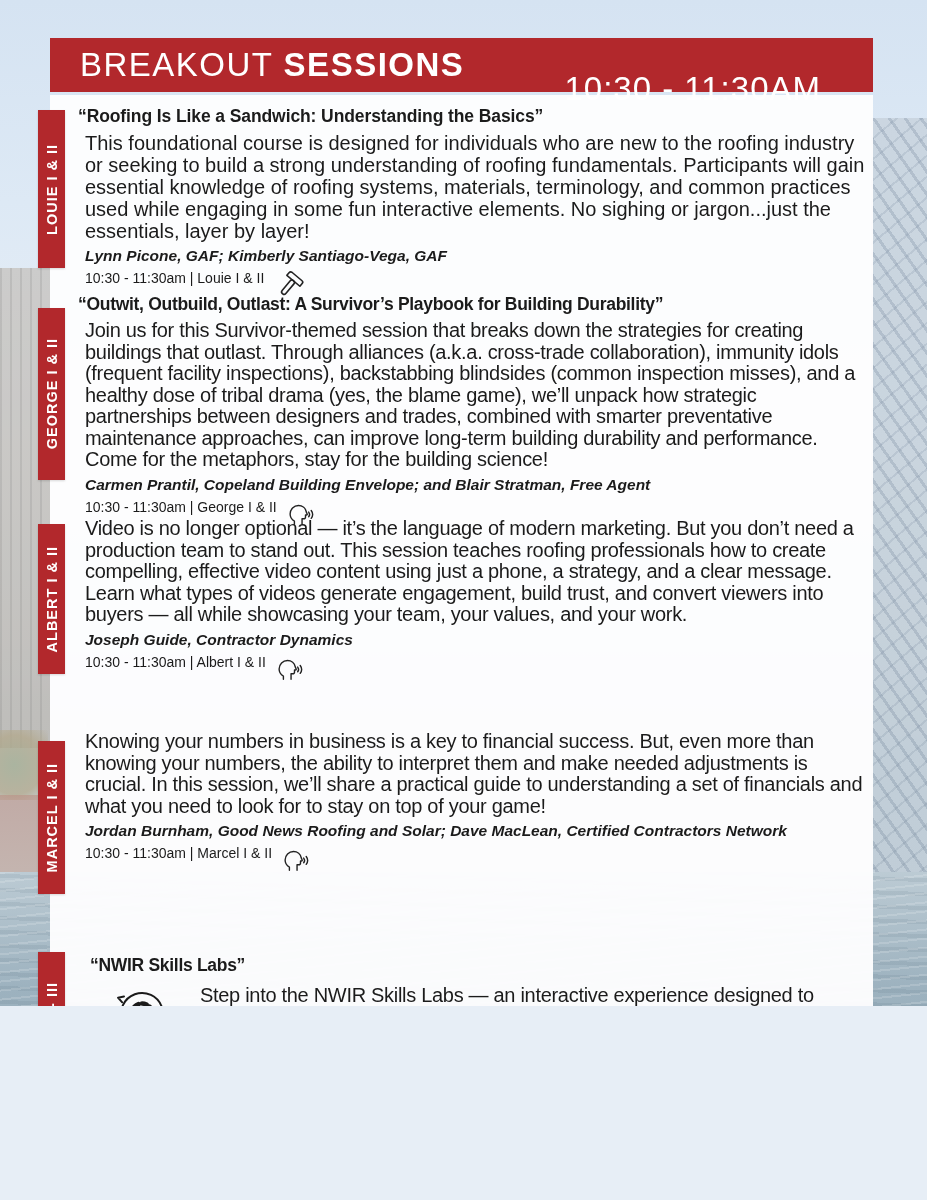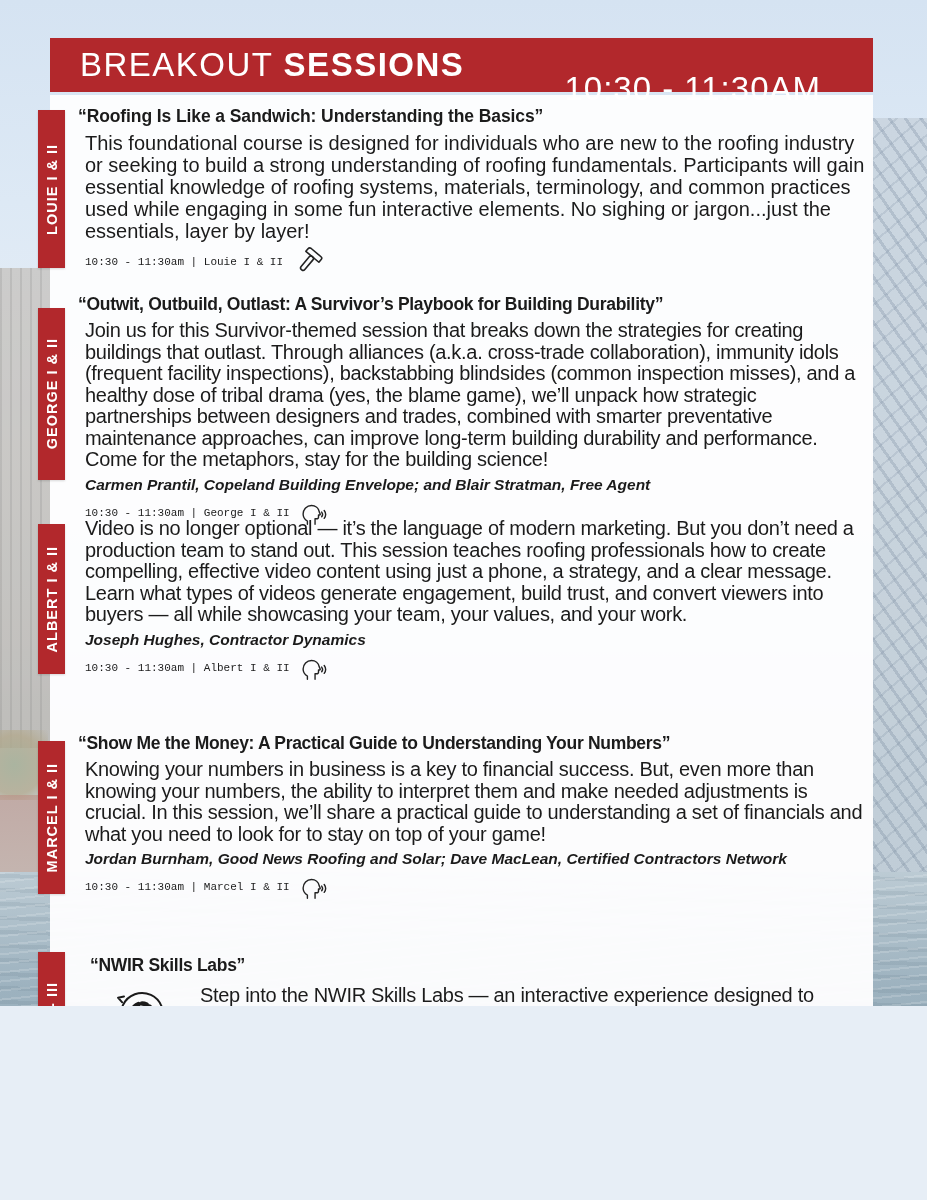--- a/index.html
+++ b/index.html
@@ -84,21 +84,21 @@
   .s1 { top:104px; }
   .s2 { top:292px; }
   .s3 { top:518px; }
   .s4 { top:731px; }
   .s5 { top:953px; left:90px; width:776px; }
   .session-title { font-weight:700; font-size:17.5px; line-height:24px; margin:0 0 4px 0; letter-spacing:-.1px; }
   .session-desc  { font-size:20px; line-height:22px; padding-left:7px; margin:0; }
   .condensed .session-title { letter-spacing:-.3px; }
   .condensed .session-desc  { letter-spacing:-.3px; line-height:21.5px; }
   .session-speakers { font-weight:700; font-style:italic; font-size:15.5px; line-height:21px; padding-left:7px; margin-top:3px; }
-  .session-time { font-size:11px; padding-left:7px; margin-top:4px; display:flex; align-items:center; gap:9px;font-family:Liberation Mono, monospace; }
+  .session-time { font-size:14px; padding-left:7px; margin-top:4px; display:flex; gap:9px; }
   .icon-svg { flex:0 0 auto; display:block; }
   
   .lab-row { display:flex; align-items:flex-start; gap:28px; margin-top:8px; }
   .lab-icon { flex:0 0 82px; margin-top:2px; }
   .lab-text { flex:1; }
   .lab-text .session-desc { padding-left:0; }
   .bold-note { font-weight:700; font-style:italic; }
   .s5 .session-time { padding-left:0; margin-top:5px; }
   
   .page-number {
@@ -137,20 +137,21 @@
   <div class="room-tab" id="tab4">
       <span>MARCEL I &amp; II</span>
     </div>
   <div class="room-tab" id="tab5">
       <span>NIKKO I - III</span>
     </div>
 
   <div class="session s1">
     <h2 class="session-title">“Roofing Is Like a Sandwich: Understanding the Basics”</h2>
     <p class="session-desc">This foundational course is designed for individuals who are new to the roofing industry or seeking to build a strong understanding of roofing fundamentals. Participants will gain essential knowledge of roofing systems, materials, terminology, and common practices used while engaging in some fun interactive elements. No sighing or jargon...just the essentials, layer by layer!</p>
+    <div class="session-speakers">Lynn Picone, GAF; Kimberly Santiago-Vega, GAF</div>
     <div class="session-time">
       <span>10:30 - 11:30am | Louie I &amp; II</span>
       <svg class="icon-svg" width="32" height="32" viewBox="0 0 32 32" fill="none" stroke="#222" stroke-width="1.6" stroke-linejoin="round">
         <g transform="rotate(40 16 16)">
           <rect x="13.6" y="9" width="4.8" height="17" rx="2.2"></rect>
           <path d="M7.5 9.2 L24.5 9.2 L24.5 5.6 Q24.5 3.6 22.6 3.6 L9.4 3.6 Q7.5 3.8 7.5 5.8 Z"></path>
         </g>
       </svg>
     </div>
   </div>
@@ -164,33 +165,32 @@
       <svg class="icon-svg" width="28" height="28" viewBox="0 0 30 28" fill="none" stroke="#222" stroke-width="1.5" stroke-linecap="round" stroke-linejoin="round">
         <path d="M9 26 V22.6 C6.2 21.2 4.4 18.4 4.4 15.2 C4.4 10 8.4 6 13.4 6 c4.2 0 7.6 2.9 8.3 6.8 l1 2.2 c.25 .55 -.1 1.1 -.7 1.1 h-1.1 v2.4 c0 1 -.9 1.8 -1.9 1.7 l-1.8 -.2 V26"></path>
         <path d="M24.3 13 a4 4 0 0 1 0 5"></path>
         <path d="M27 11.3 a7 7 0 0 1 0 8.4"></path>
       </svg>
     </div>
   </div>
 
   <div class="session s3 condensed">
     <p class="session-desc">Video is no longer optional — it’s the language of modern marketing. But you don’t need a production team to stand out. This session teaches roofing professionals how to create compelling, effective video content using just a phone, a strategy, and a clear message. Learn what types of videos generate engagement, build trust, and convert viewers into buyers — all while showcasing your team, your values, and your work.</p>
-    <div class="session-speakers">Joseph Hughes, Contractor Dynamics</div>
+    <div class="session-speakers">Joseph Guide, Contractor Dynamics</div>
     <div class="session-time">
       <span>10:30 - 11:30am | Albert I &amp; II</span>
       <svg class="icon-svg" width="28" height="28" viewBox="0 0 30 28" fill="none" stroke="#222" stroke-width="1.5" stroke-linecap="round" stroke-linejoin="round">
         <path d="M9 26 V22.6 C6.2 21.2 4.4 18.4 4.4 15.2 C4.4 10 8.4 6 13.4 6 c4.2 0 7.6 2.9 8.3 6.8 l1 2.2 c.25 .55 -.1 1.1 -.7 1.1 h-1.1 v2.4 c0 1 -.9 1.8 -1.9 1.7 l-1.8 -.2 V26"></path>
         <path d="M24.3 13 a4 4 0 0 1 0 5"></path>
         <path d="M27 11.3 a7 7 0 0 1 0 8.4"></path>
       </svg>
     </div>
   </div>
 
   <div class="session s4 condensed">
-    <h2 class="session-title">“Show Me the Money: A Practical Guide to Understanding Your Numbers”</h2>
     <p class="session-desc">Knowing your numbers in business is a key to financial success. But, even more than knowing your numbers, the ability to interpret them and make needed adjustments is crucial. In this session, we’ll share a practical guide to understanding a set of financials and what you need to look for to stay on top of your game!</p>
     <div class="session-speakers">Jordan Burnham, Good News Roofing and Solar; Dave MacLean, Certified Contractors Network</div>
     <div class="session-time">
       <span>10:30 - 11:30am | Marcel I &amp; II</span>
       <svg class="icon-svg" width="28" height="28" viewBox="0 0 30 28" fill="none" stroke="#222" stroke-width="1.5" stroke-linecap="round" stroke-linejoin="round">
         <path d="M9 26 V22.6 C6.2 21.2 4.4 18.4 4.4 15.2 C4.4 10 8.4 6 13.4 6 c4.2 0 7.6 2.9 8.3 6.8 l1 2.2 c.25 .55 -.1 1.1 -.7 1.1 h-1.1 v2.4 c0 1 -.9 1.8 -1.9 1.7 l-1.8 -.2 V26"></path>
         <path d="M24.3 13 a4 4 0 0 1 0 5"></path>
         <path d="M27 11.3 a7 7 0 0 1 0 8.4"></path>
       </svg>
     </div>

